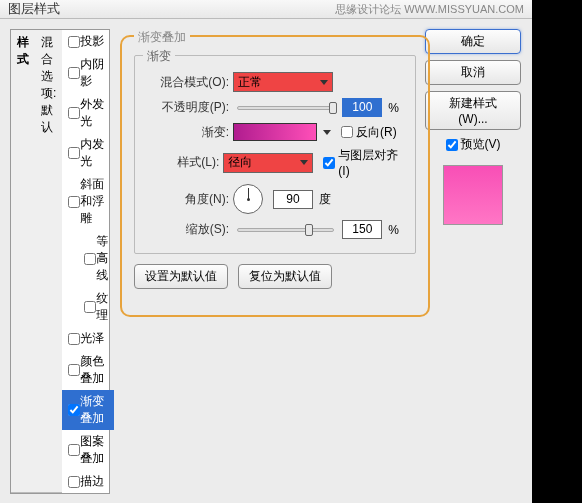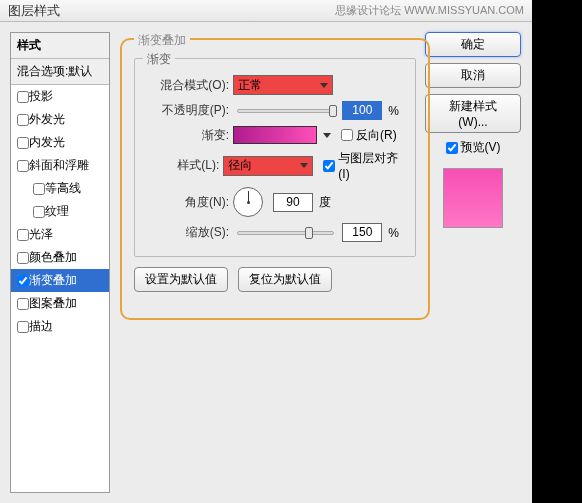--- a/index.html
+++ b/index.html
@@ -2,21 +2,21 @@
 <html><head>
 <meta charset="utf-8">
 <style>
 *{box-sizing:border-box;margin:0;padding:0;font-family:"Microsoft YaHei",SimSun,sans-serif;font-size:12px}
 body{background:#000;overflow:hidden}
 .window{width:532px;height:503px;background:#ececec;display:flex;flex-direction:column}
 .titlebar{height:22px;background:linear-gradient(#f8f8f8,#e8e8e8);border-bottom:1px solid #bbb;display:flex;align-items:center;padding:0 8px;justify-content:space-between}
 .titlebar .title{font-size:13px;color:#333}
 .titlebar .sub{font-size:11px;color:#888}
 .body{flex:1;display:flex;gap:8px;padding:10px}
-.sidebar{width:100px;background:#fff;border:1px solid #999;display:flex;flex-direction:column}
+.sidebar{width:100px;background:#fff;border:1px solid #999;display:flex;flex-direction:row}
 .side-head{background:#efefef;border-bottom:1px solid #bbb;padding:4px 6px;font-weight:bold}
 .side-blend{background:#efefef;border-bottom:1px solid #bbb;padding:4px 6px}
 .side-item{padding:3px 6px;display:flex;align-items:center;cursor:pointer}
 .side-item.indent{padding-left:22px}
 .side-item.active{background:#2f6fd0;color:#fff}
 .side-item input[type=checkbox]{width:12px;height:12px}
 .main{flex:1;position:relative}
 .group{position:absolute;border:2px solid #e7a33c;border-radius:10px;padding:10px 12px 12px;left:2px;top:6px;width:310px;height:282px}
 .group-title{position:absolute;top:-8px;left:12px;background:#ececec;padding:0 4px;color:#888}
 .inner-group{border:1px solid #bbb;border-radius:2px;padding:10px 16px 8px;position:relative;margin-top:8px}
@@ -53,20 +53,24 @@
     <span class="sub">思缘设计论坛  WWW.MISSYUAN.COM</span>
   </div>
   <div class="body">
     <div class="sidebar">
       <div class="side-head">样式</div>
       <div class="side-blend">混合选项:默认</div>
       <div id="side-items">
           <div class="side-item">
             <input type="checkbox" style="">
             <span>投影</span>
+          </div>
+          <div class="side-item">
+            <input type="checkbox" style="">
+            <span>内阴影</span>
           </div>
           <div class="side-item">
             <input type="checkbox" style="">
             <span>外发光</span>
           </div>
           <div class="side-item">
             <input type="checkbox" style="">
             <span>内发光</span>
           </div>
           <div class="side-item">

